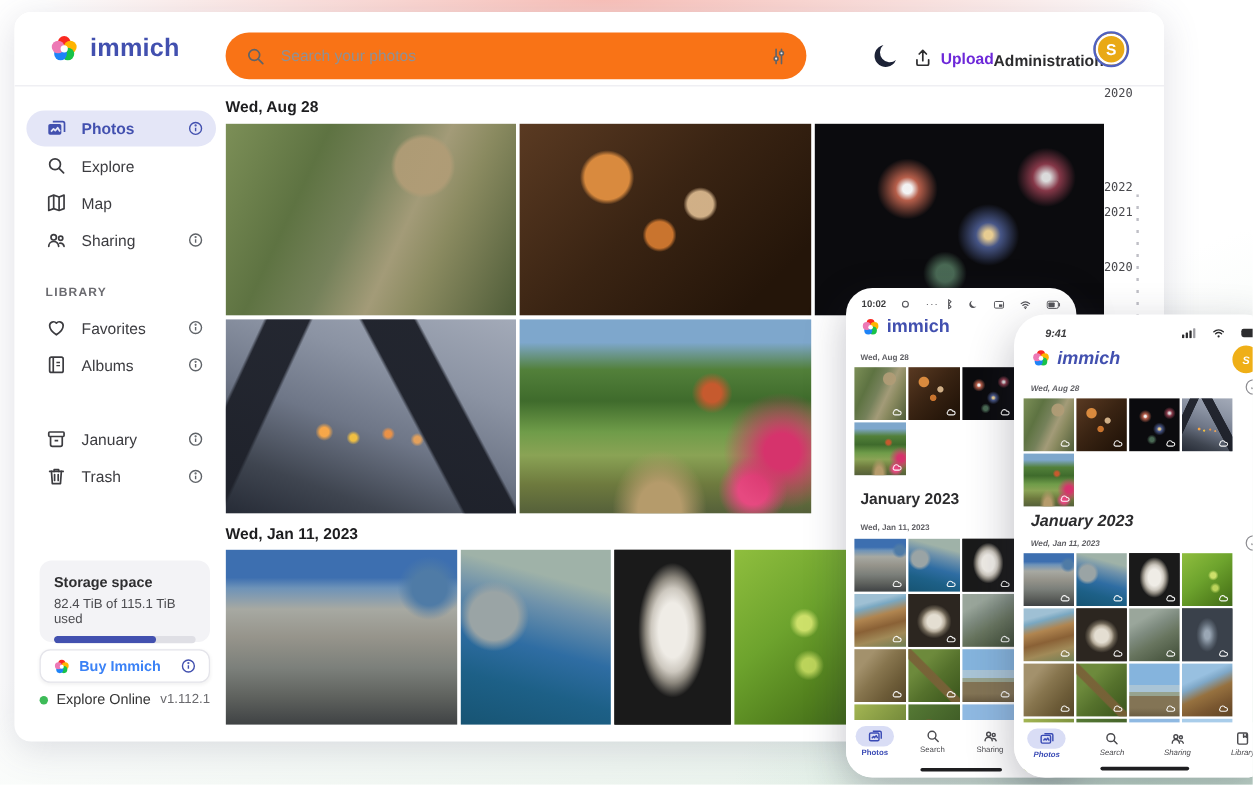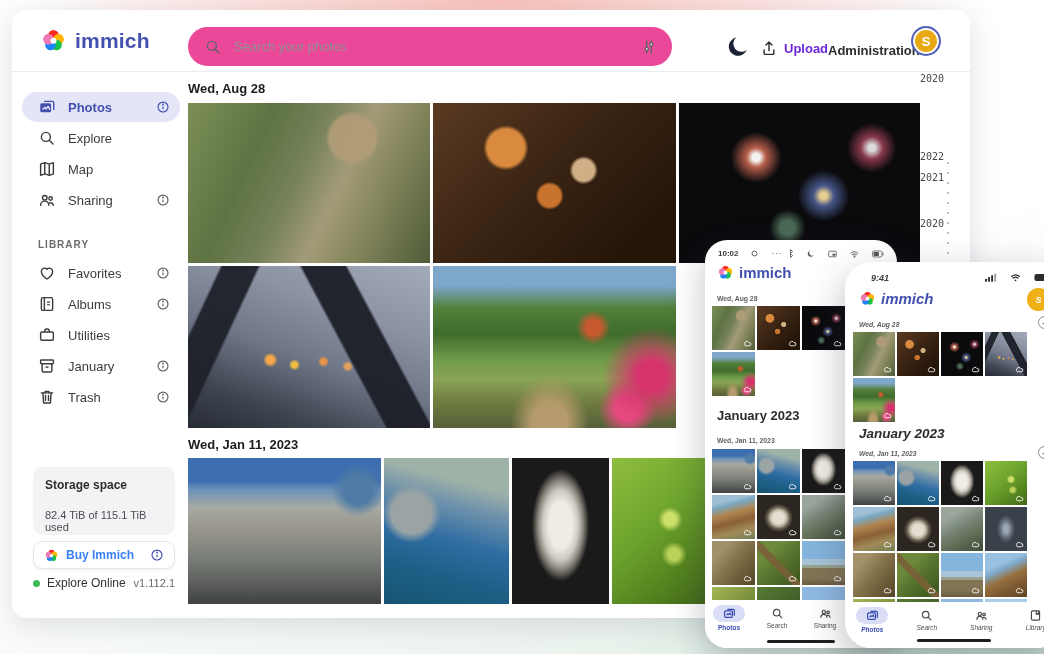--- a/index.html
+++ b/index.html
@@ -12,21 +12,21 @@
       radial-gradient(500px 200px at 92% 100%, rgba(170,214,190,.45), rgba(255,255,255,0) 70%),
       linear-gradient(160deg,#ffffff 0%,#ffffff 55%,#eef5f0 80%,#e2efe6 100%);
   }
   
   .card{ position:absolute; left:12px; top:10px; width:958px; height:608px; background:#fff;
     border-radius:14px; box-shadow:0 6px 30px rgba(80,80,110,.18); overflow:hidden; }
   .hdr{ position:absolute; top:0; left:0; right:0; height:62px; border-bottom:1px solid #ececf0; background:#fff; z-index:3; }
   .logo{ position:absolute; left:28px; top:17px; display:flex; align-items:center; gap:8px; }
   .logo-text{ font-size:21px; font-weight:700; color:#4250af; letter-spacing:.2px; }
   .search{ position:absolute; left:176px; top:17px; width:484px; height:39px; border-radius:20px;
-    background:#ec4899; display:flex; align-items:center; padding:0 14px 0 16px; gap:12px; }
+    background:#f97316; display:flex; align-items:center; padding:0 14px 0 16px; gap:12px; }
   .search input{ flex:1; border:0; background:transparent; outline:none; font-size:13px; color:#333;
     font-family:"Liberation Sans","DejaVu Sans",sans-serif; }
   .search input::placeholder{ color:#8e9196; }
   .act-moon{ position:absolute; left:714px; top:25px; width:24px; height:24px; cursor:pointer; }
   .act-upload{ position:absolute; left:748px; top:29px; display:flex; align-items:center; gap:6px;
     font-size:13px; color:#6d28d9; font-weight:600; cursor:pointer; }
   .act-admin{ position:absolute; left:816px; top:33px; font-size:13px; color:#2c2c2e; font-weight:600; cursor:pointer; }
   .avatar{ position:absolute; left:899px; top:16px; width:30px; height:30px; border-radius:50%;
     background:#e9a915; border:2px solid #5061c0; color:#fff; font-size:13px; font-weight:700;
     display:flex; align-items:center; justify-content:center; box-shadow:0 0 0 2px #fff inset; cursor:pointer; }
@@ -36,21 +36,21 @@
   .side-item .lbl{ flex:1; font-weight:500; }
   .side-item.active{ background:#e4e6f7; color:#4250af; }
   .side-item.active .lbl{ font-weight:700; }
   .ic{ width:18px; height:18px; flex:0 0 auto; }
   .info-ic{ width:14px; height:14px; color:#5f6368; cursor:pointer; }
   .side-item.active .info-ic{ color:#4250af; }
   .side-section{ position:absolute; left:26px; top:229px; font-size:10px; letter-spacing:1px; color:#6b6b70; font-weight:600; }
   .storage{ position:absolute; left:21px; top:457px; width:142px; height:68px; background:#f3f3f6;
     border-radius:10px; padding:11px 12px; }
   .storage .t{ font-size:12px; font-weight:700; color:#2e2e30; }
-  .storage .u{ font-size:11px; color:#4c4c50; margin-top:17px; }
+  .storage .u{ font-size:11px; color:#4c4c50; margin-top:6px; }
   .sbar{ margin-top:8px; height:6px; border-radius:3px; background:#dfdfe5; overflow:hidden; }
   .sbar .fill{ height:100%; background:#4250af; border-radius:3px; }
   .buy{ position:absolute; left:21px; top:531px; width:142px; height:28px; background:#fff;
     border:1px solid #e4e4ea; border-radius:9px; display:flex; align-items:center; gap:7px;
     padding:0 10px; cursor:pointer; box-shadow:0 1px 3px rgba(0,0,0,.05); }
   .buy .lbl{ flex:1; font-size:12px; font-weight:700; color:#3b82f6; }
   .server{ position:absolute; left:21px; top:566px; width:142px; display:flex; align-items:center; gap:7px; }
   .dot{ width:7px; height:7px; border-radius:50%; background:#3dbb58; }
   .server .st{ flex:1; font-size:12px; color:#333; }
   .server .v{ font-size:11px; color:#6a6a6e; }
@@ -234,27 +234,20 @@
           <path d="M8.5 3.5v17"></path>
           <path d="M12 9.5h4M12 13h4" stroke-width="1.5"></path>
         </svg>
       <span class="lbl">Albums</span>
       <svg class="info-ic" viewBox="0 0 24 24" fill="none" stroke="currentColor" stroke-width="2">
           <circle cx="12" cy="12" r="8.5"></circle>
           <path d="M12 11v5"></path>
           <circle cx="12" cy="7.8" r=".6" fill="currentColor"></circle>
         </svg>
     </div>
-    <div class="side-item" style="top:310px">
-      <svg class="ic" viewBox="0 0 24 24" fill="none" stroke="currentColor" stroke-width="1.9" stroke-linejoin="round">
-          <rect x="3.5" y="8" width="17" height="11" rx="2"></rect>
-          <path d="M9 8V6.5A2.5 2.5 0 0111.5 4h1A2.5 2.5 0 0115 6.5V8"></path>
-        </svg>
-      <span class="lbl">Utilities</span>
-    </div>
     <div class="side-item" style="top:341px">
       <svg class="ic" viewBox="0 0 24 24" fill="none" stroke="currentColor" stroke-width="1.9" stroke-linejoin="round">
           <rect x="3.5" y="4" width="17" height="5" rx="1"></rect>
           <path d="M5.5 9v9a2 2 0 002 2h9a2 2 0 002-2V9"></path>
           <path d="M10 13.5h4"></path>
         </svg>
       <span class="lbl">January</span>
       <svg class="info-ic" viewBox="0 0 24 24" fill="none" stroke="currentColor" stroke-width="2">
           <circle cx="12" cy="12" r="8.5"></circle>
           <path d="M12 11v5"></path>

